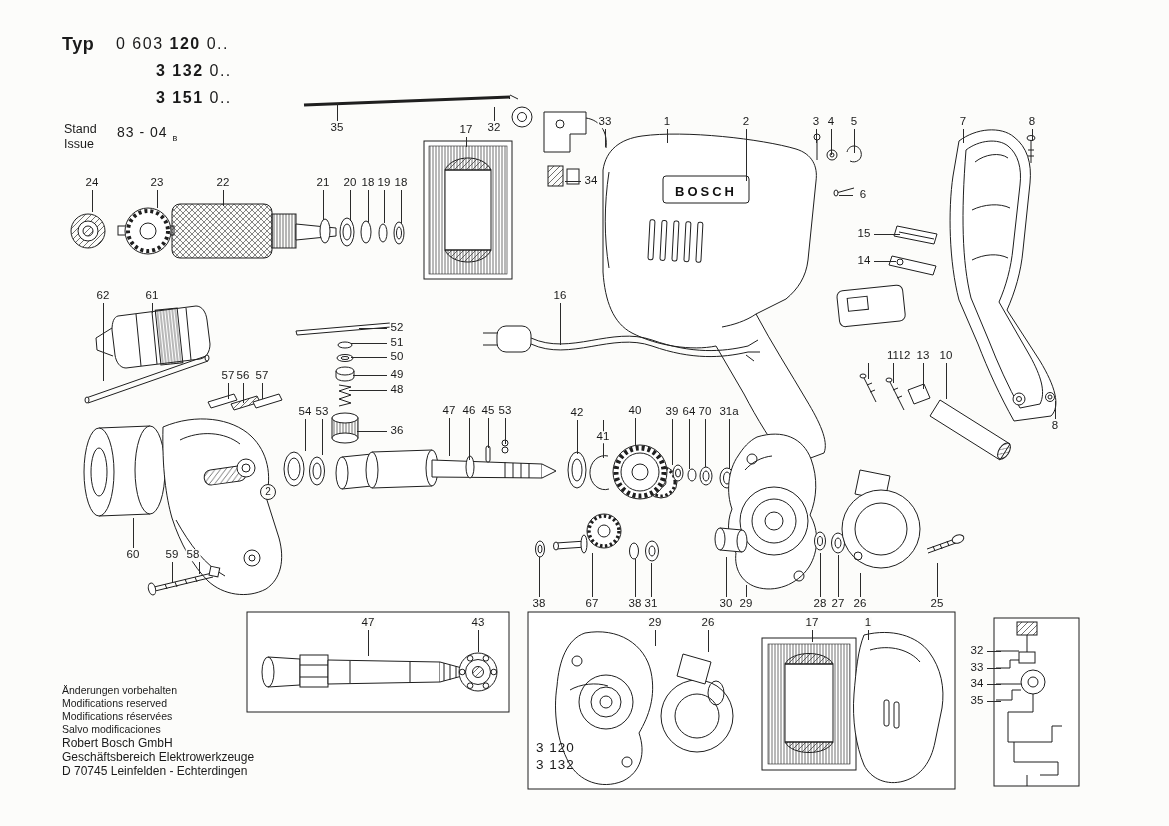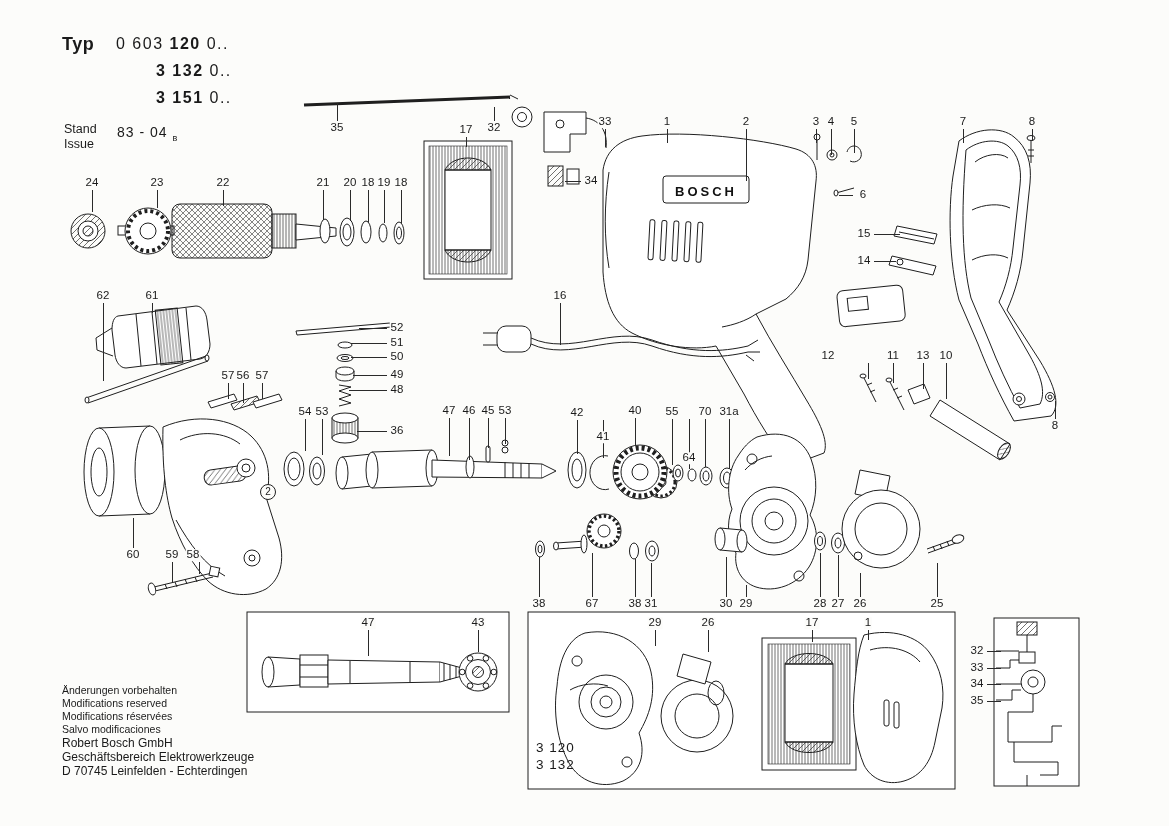--- a/index.html
+++ b/index.html
@@ -478,21 +478,21 @@
       <div class="plabel" style="left: 397px; top: 390px;">48</div>
       <div class="leader" style="left: 349px; top: 389.5px; width: 38px; height: 1px;"></div>
       <div class="plabel" style="left: 397px; top: 431px;">36</div>
       <div class="leader" style="left: 357px; top: 430.5px; width: 30px; height: 1px;"></div>
       <div class="plabel" style="left: 228px; top: 376px;">57</div>
       <div class="leader" style="left: 227.5px; top: 383px; width: 1px; height: 16px;"></div>
       <div class="plabel" style="left: 243px; top: 376px;">56</div>
       <div class="leader" style="left: 242.5px; top: 383px; width: 1px; height: 20px;"></div>
       <div class="plabel" style="left: 262px; top: 376px;">57</div>
       <div class="leader" style="left: 261.5px; top: 383px; width: 1px; height: 16px;"></div>
-      <div class="plabel" style="left: 828px; top: 356px;">12</div>
+      <div class="plabel" style="left: 904px; top: 356px;">12</div>
       <div class="leader" style="left: 867.5px; top: 363px; width: 1px; height: 16px;"></div>
       <div class="plabel" style="left: 893px; top: 356px;">11</div>
       <div class="leader" style="left: 892.5px; top: 363px; width: 1px; height: 20px;"></div>
       <div class="plabel" style="left: 923px; top: 356px;">13</div>
       <div class="leader" style="left: 922.5px; top: 363px; width: 1px; height: 26px;"></div>
       <div class="plabel" style="left: 946px; top: 356px;">10</div>
       <div class="leader" style="left: 945.5px; top: 363px; width: 1px; height: 36px;"></div>
       <div class="plabel" style="left: 305px; top: 412px;">54</div>
       <div class="leader" style="left: 304.5px; top: 419px; width: 1px; height: 32px;"></div>
       <div class="plabel" style="left: 322px; top: 412px;">53</div>
@@ -504,23 +504,23 @@
       <div class="plabel" style="left: 488px; top: 411px;">45</div>
       <div class="leader" style="left: 487.5px; top: 418px; width: 1px; height: 30px;"></div>
       <div class="plabel" style="left: 505px; top: 411px;">53</div>
       <div class="leader" style="left: 504.5px; top: 418px; width: 1px; height: 26px;"></div>
       <div class="plabel" style="left: 577px; top: 413px;">42</div>
       <div class="leader" style="left: 576.5px; top: 420px; width: 1px; height: 34px;"></div>
       <div class="plabel" style="left: 603px; top: 437px;">41</div>
       <div class="leader" style="left: 602.5px; top: 420px; width: 1px; height: 38px;"></div>
       <div class="plabel" style="left: 635px; top: 411px;">40</div>
       <div class="leader" style="left: 634.5px; top: 418px; width: 1px; height: 28px;"></div>
-      <div class="plabel" style="left: 672px; top: 412px;">55</div>
+      <div class="plabel" style="left: 672px; top: 412px;">39</div>
       <div class="leader" style="left: 671.5px; top: 419px; width: 1px; height: 46px;"></div>
-      <div class="plabel" style="left: 689px; top: 412px; margin-top: 46px;">64</div>
+      <div class="plabel" style="left: 689px; top: 412px;">64</div>
       <div class="leader" style="left: 688.5px; top: 419px; width: 1px; height: 50px;"></div>
       <div class="plabel" style="left: 705px; top: 412px;">70</div>
       <div class="leader" style="left: 704.5px; top: 419px; width: 1px; height: 48px;"></div>
       <div class="plabel" style="left: 729px; top: 412px;">31a</div>
       <div class="leader" style="left: 728.5px; top: 419px; width: 1px; height: 50px;"></div>
       <div class="plabel" style="left: 1055px; top: 426px;">8</div>
       <div class="leader" style="left: 1054.5px; top: 401px; width: 1px; height: 18px;"></div>
       <div class="plabel circ" style="left: 268px; top: 492px;">2</div>
       <div class="plabel" style="left: 133px; top: 555px;">60</div>
       <div class="leader" style="left: 132.5px; top: 518px; width: 1px; height: 30px;"></div>

